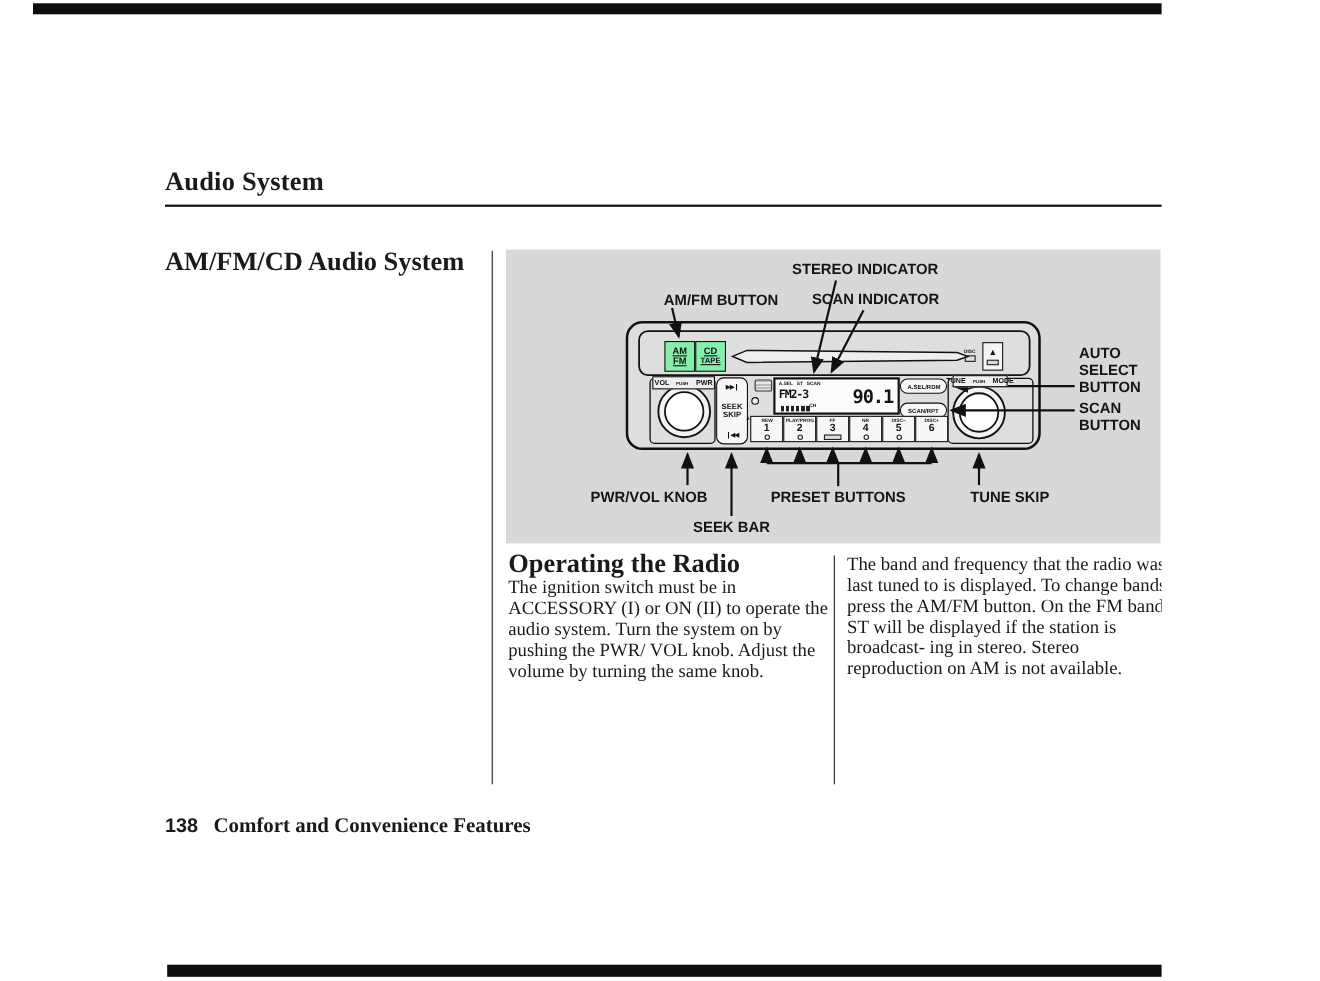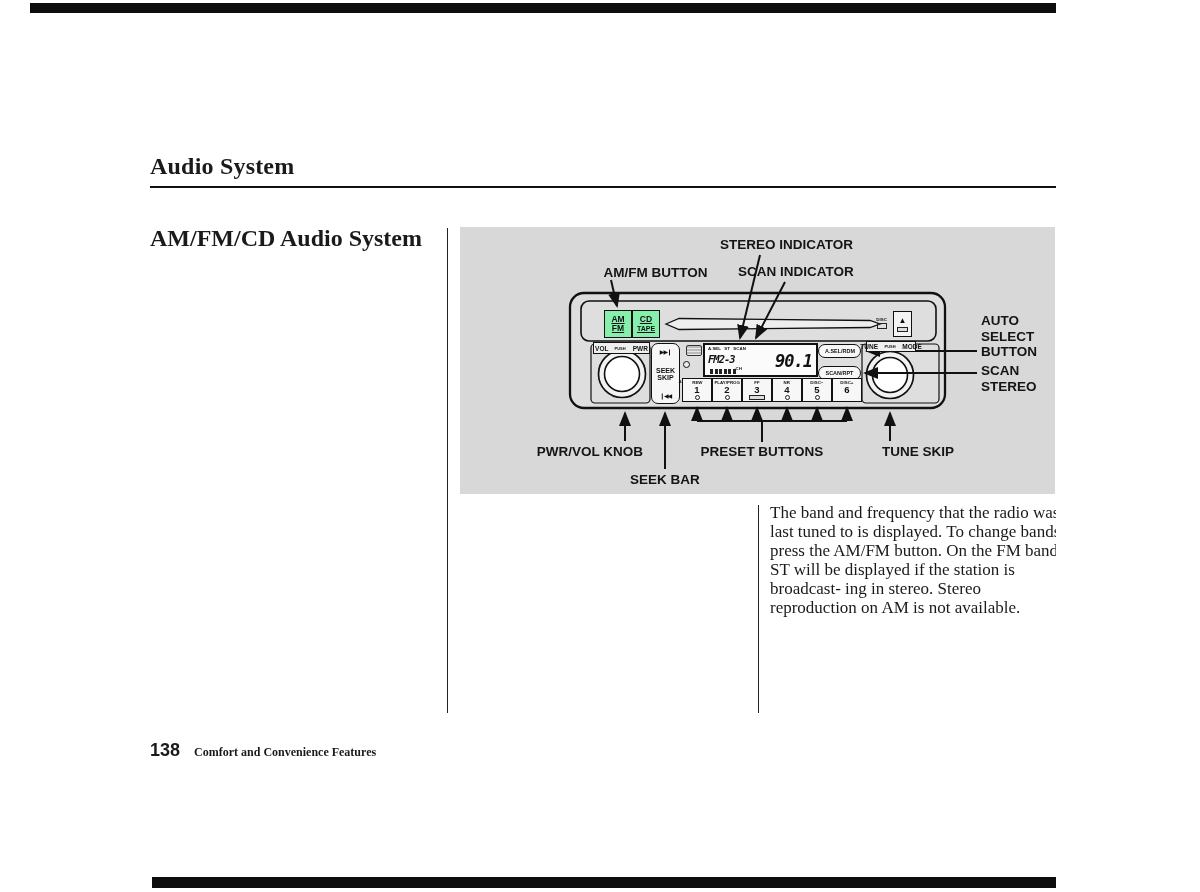--- a/index.html
+++ b/index.html
@@ -20,21 +20,21 @@
   .col{position:absolute;font-size:17px;line-height:19px;}
   .col p{margin:0 0 19px 0;}
   .col-left{left:150px;top:228px;width:293px;}
   .col-mid{left:462px;top:503px;width:292px;}
   .col-right{left:770px;top:503px;width:295px;}
   .h2{font-size:24px;font-weight:700;line-height:21px;}
   .sub{font-style:italic;font-size:17px;line-height:19px;margin-bottom:0;}
 
   .footer{position:absolute;left:150px;top:740px;display:flex;align-items:baseline;gap:14px;}
   .pageno{font-family:"Liberation Sans",sans-serif;font-weight:700;font-size:18px;}
-  .section{font-family:"Liberation Serif",serif;font-weight:700;font-size:12px;}
+  .section{font-family:"Liberation Serif",serif;font-weight:700;font-size:19px;}
 
   
   .figure{position:absolute;left:460px;top:227px;width:595px;height:267px;background:#d8d8d8;}
   .figure svg{position:absolute;left:0;top:0;}
   .callout{position:absolute;font-family:"Liberation Sans",sans-serif;font-weight:700;
            font-size:13.5px;line-height:15.5px;color:#151515;text-align:center;}
   .callout.wrap{text-align:left;}
 
   .part{position:absolute;box-sizing:border-box;font-family:"Liberation Sans",sans-serif;color:#111;}
   .keybtn{border:1.5px solid #111;background:#86efac;display:flex;flex-direction:column;
@@ -43,21 +43,21 @@
   .micro{display:inline-block;font:700 8px "Liberation Sans",sans-serif;transform:scale(.55);
          transform-origin:center;white-space:nowrap;}
   .lblbox{border:1px solid #111;background:#efefef;display:flex;align-items:center;
           justify-content:center;gap:1px;font-weight:700;font-size:6.5px;}
   .lblbox .mid{font-size:8px;transform:scale(.5);}
   .seekbar{border:1.6px solid #111;border-radius:7px;background:#f7f7f7;display:flex;
            flex-direction:column;align-items:center;justify-content:space-between;padding:4px 0;}
   .seekicon{font-size:6px;letter-spacing:-1px;}
   .seektxt{font-weight:700;font-size:7px;line-height:7px;text-align:center;}
   .display{border:2px solid #111;background:#fbfbfb;}
-  .seg{font-family:"DejaVu Sans Mono",monospace;font-weight:700;font-style:italic;letter-spacing:-1px;}
+  .seg{font-family:"DejaVu Sans Mono",monospace;font-weight:700;letter-spacing:-1px;}
   .ind{position:absolute;left:3px;top:1px;word-spacing:4px;}
   .band{position:absolute;left:3px;top:8px;font-size:10.5px;}
   .bars{position:absolute;left:5px;top:24px;width:27px;height:5px;
         background:repeating-linear-gradient(90deg,#222 0 3px,transparent 3px 4.6px);}
   .chlab{position:absolute;left:28px;top:19px;}
   .freq{position:absolute;right:4px;top:6px;font-size:17px;}
   .oval{border:1.6px solid #111;border-radius:8px;background:#f7f7f7;display:flex;
         align-items:center;justify-content:center;}
   .oval .micro{transform:scale(.68);font-size:8px;}
   .cdlogo{border:1.2px solid #333;border-radius:2px;background:
@@ -134,21 +134,21 @@
       <line x1="297" y1="194" x2="297" y2="181" stroke="#111" stroke-width="2" marker-end="url(#ah)"></line>
       <line x1="327" y1="194" x2="327" y2="181" stroke="#111" stroke-width="2" marker-end="url(#ah)"></line>
       <line x1="357" y1="194" x2="357" y2="181" stroke="#111" stroke-width="2" marker-end="url(#ah)"></line>
       <line x1="387" y1="194" x2="387" y2="181" stroke="#111" stroke-width="2" marker-end="url(#ah)"></line>
     </svg>
 
     <div class="callout" style="left:105px;top:38px;width:115px;margin-left:33px;">AM/FM BUTTON</div>
     <div class="callout" style="left:243px;top:10px;width:150px;text-align:right;">STEREO INDICATOR</div>
     <div class="callout" style="left:271px;top:37px;width:130px;">SCAN INDICATOR</div>
     <div class="callout wrap" style="left:521px;top:86px;width:70px;">AUTO SELECT BUTTON</div>
-    <div class="callout wrap" style="left:521px;top:136px;width:70px;">SCAN STEREO</div>
+    <div class="callout wrap" style="left:521px;top:136px;width:70px;">SCAN BUTTON</div>
     <div class="callout" style="left:70px;top:217px;width:120px;">PWR/VOL KNOB</div>
     <div class="callout" style="left:237px;top:217px;width:130px;">PRESET BUTTONS</div>
     <div class="callout" style="left:408px;top:217px;width:100px;">TUNE SKIP</div>
     <div class="callout" style="left:160px;top:245px;width:90px;">SEEK BAR</div>
 
     <div class="part keybtn" style="left:144px;top:83px;width:28px;height:28px;">
       <span>AM</span>
       <span>FM</span>
     </div>
     <div class="part keybtn" style="left:172px;top:83px;width:28px;height:28px;">
@@ -237,20 +237,24 @@
         <span class="pmark dot"></span>
       </div>
       <div class="preset">
         <span class="micro ptop">DISC+</span>
         <span class="pnum">6</span>
         <span class="pmark none"></span>
       </div>
     </div>
   </div>
 
+  <div class="col col-mid">
+    <div class="h2">Operating the Radio</div>
+    <p>The ignition switch must be in ACCESSORY (I) or ON (II) to operate the audio system. Turn the system on by pushing the PWR/ VOL knob. Adjust the volume by turning the same knob.</p>
+  </div>
 
   <div class="col col-right">
     <p>The band and frequency that the radio was last tuned to is displayed. To change bands, press the AM/FM button. On the FM band, ST will be displayed if the station is broadcast- ing in stereo. Stereo reproduction on AM is not available.</p>
   </div>
 
   <div class="footer">
     <span class="pageno">138</span>
     <span class="section">Comfort and Convenience Features</span>
   </div>
 

